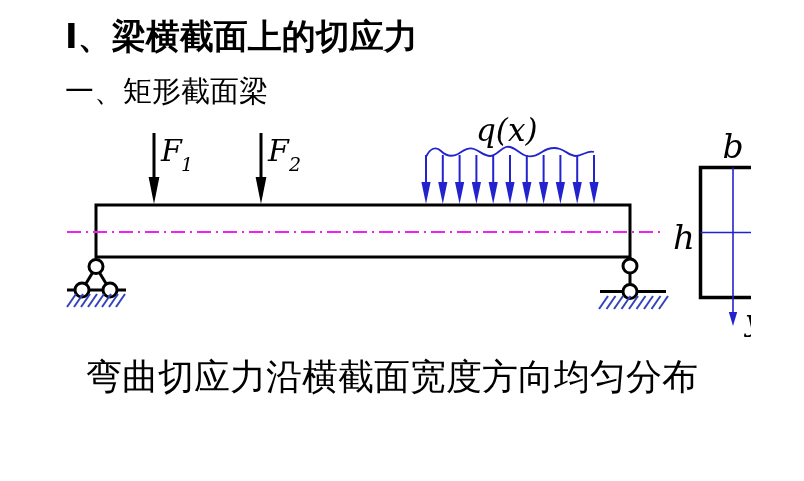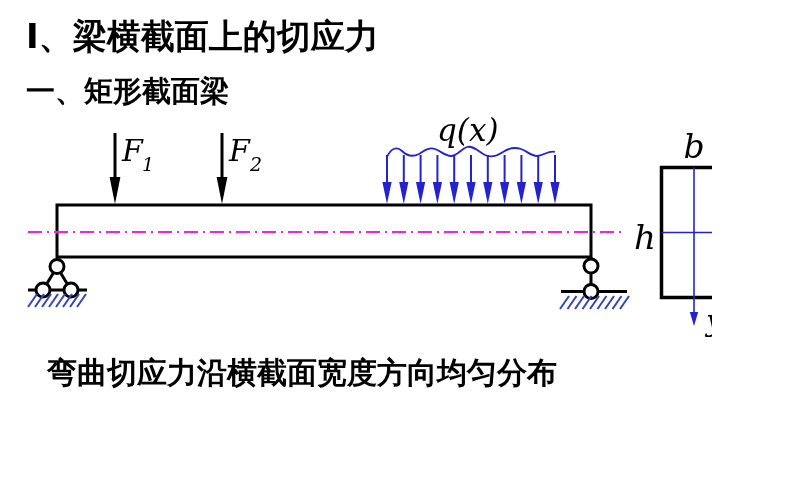--- a/index.html
+++ b/index.html
@@ -2,31 +2,32 @@
 <html style="--ink: #000000; --load-blue: #2323cd; --hatch-blue: #3344bb; --centerline-magenta: #ee22ee; --background: #ffffff;"><head>
 <meta charset="utf-8">
 <style>
   html,body { margin:0; padding:0; background:#fff; }
   .slide {
     position:relative; width:712px; height:481px;
     background:var(--background,#ffffff);
     font-family:"DejaVu Sans","Liberation Sans",sans-serif;
     color:var(--ink,#000);
     overflow:hidden;
+    margin-left:39px;
   }
   .title {
     position:absolute; left:26px; top:18px;
     font-size:34px; font-weight:bold; line-height:1.1; white-space:nowrap;
   }
   .subtitle {
     position:absolute; left:26px; top:72px;
-    font-size:29px; font-weight:bold; white-space:nowrap;
+    font-size:29px; font-weight:normal; white-space:nowrap;
   }
   .note {
-    position:absolute; font-size:30px; font-weight:bold; white-space:nowrap;
+    position:absolute; font-size:36px; font-weight:normal; white-space:nowrap;
   }
   .note1 { left:47px; top:353px; }
   .note2 { left:44px; top:418px; }
   svg { position:absolute; left:0; top:0; }
   text.math {
     font-family:"DejaVu Serif","Liberation Serif",serif;
     font-style:italic; fill:var(--ink,#000);
   }
   .k   { stroke:var(--ink,#000); fill:none; }
   .kw  { stroke:var(--ink,#000); fill:#fff; }

